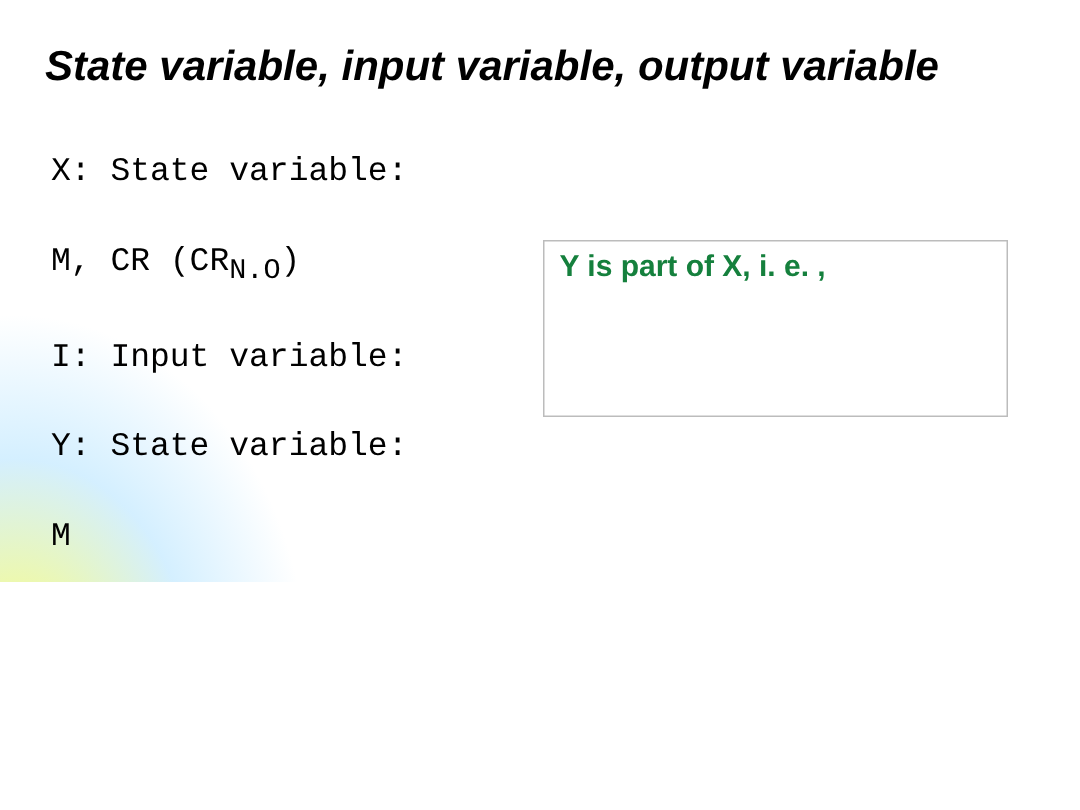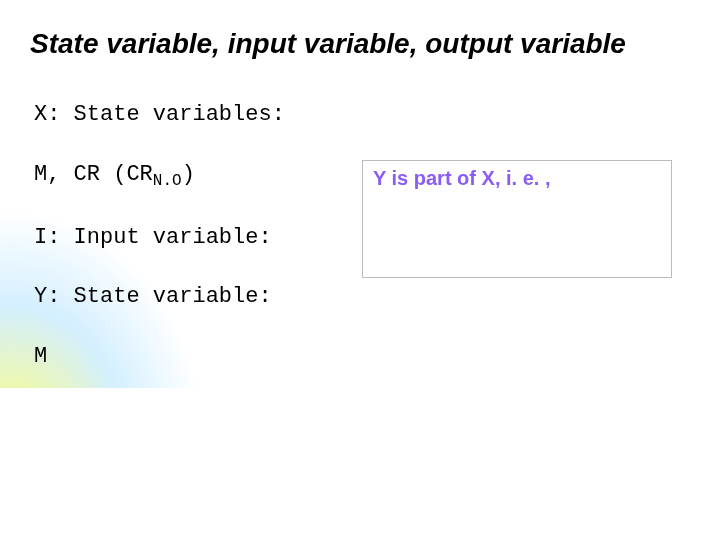--- a/index.html
+++ b/index.html
@@ -37,48 +37,48 @@
     position: absolute;
     top: 100px;
     left: 34px;
     width: 320px;
     font-family: "SimSun", "Courier New", monospace;
     font-size: 22px;
     color: #000;
     line-height: 1.35;
   }
   .body .item { margin-bottom: 30px; }
-  .sub { font-size: 16px; vertical-align: sub; }
+  .sub { font-size: 19px; vertical-align: sub; }
   .callout {
     position: absolute;
     top: 160px;
     left: 362px;
     width: 310px;
     height: 118px;
     background: #ffffff;
     border: 1px solid #bcbcbc;
     padding: 6px 10px;
     box-sizing: border-box;
     font-family: "Arial", sans-serif;
     font-size: 20px;
     font-weight: 700;
-    color: #8b5cf6;
+    color: #15803d;
   }
   .callout .p1 { margin: 0 0 18px 0; }
   .callout .p2 { margin: 0; line-height: 1.2; }
 </style>
 </head>
 <body>
 
 <div class="slide">
 
   <div class="title">State variable, input variable, output variable</div>
 
   <div class="body">
-    <div class="item">X: State variables:</div>
+    <div class="item">X: State variable:</div>
     <div class="item">
       <span>M, CR (CR</span><span class="sub">N.O</span><span>)</span>
     </div>
     <div class="item">I: Input variable:</div>
     <div class="item">Y: State variable:</div>
     <div class="item">M</div>
   </div>
 
   <div class="callout">
     <div class="p1">Y is part of X, i. e. ,</div>

